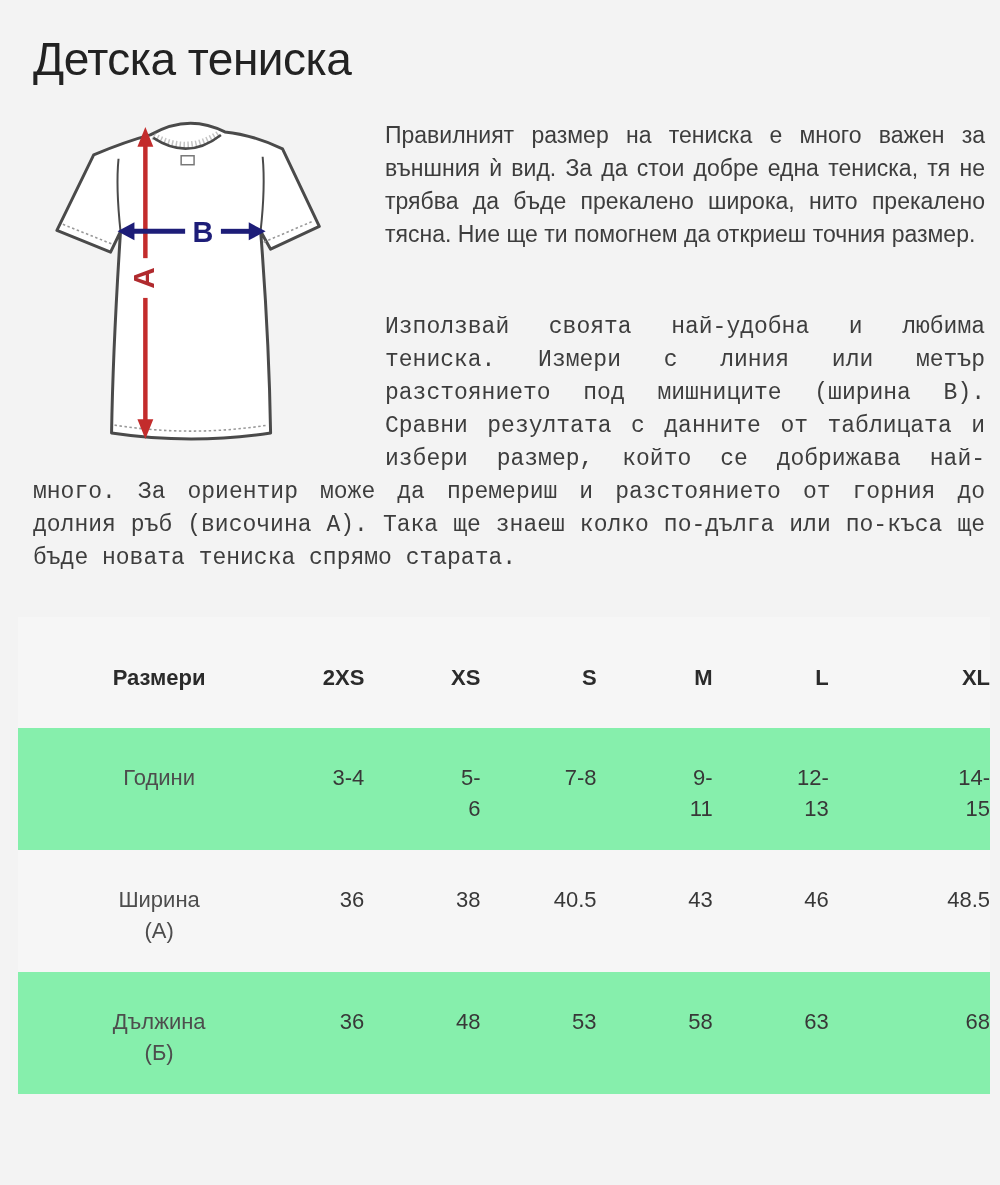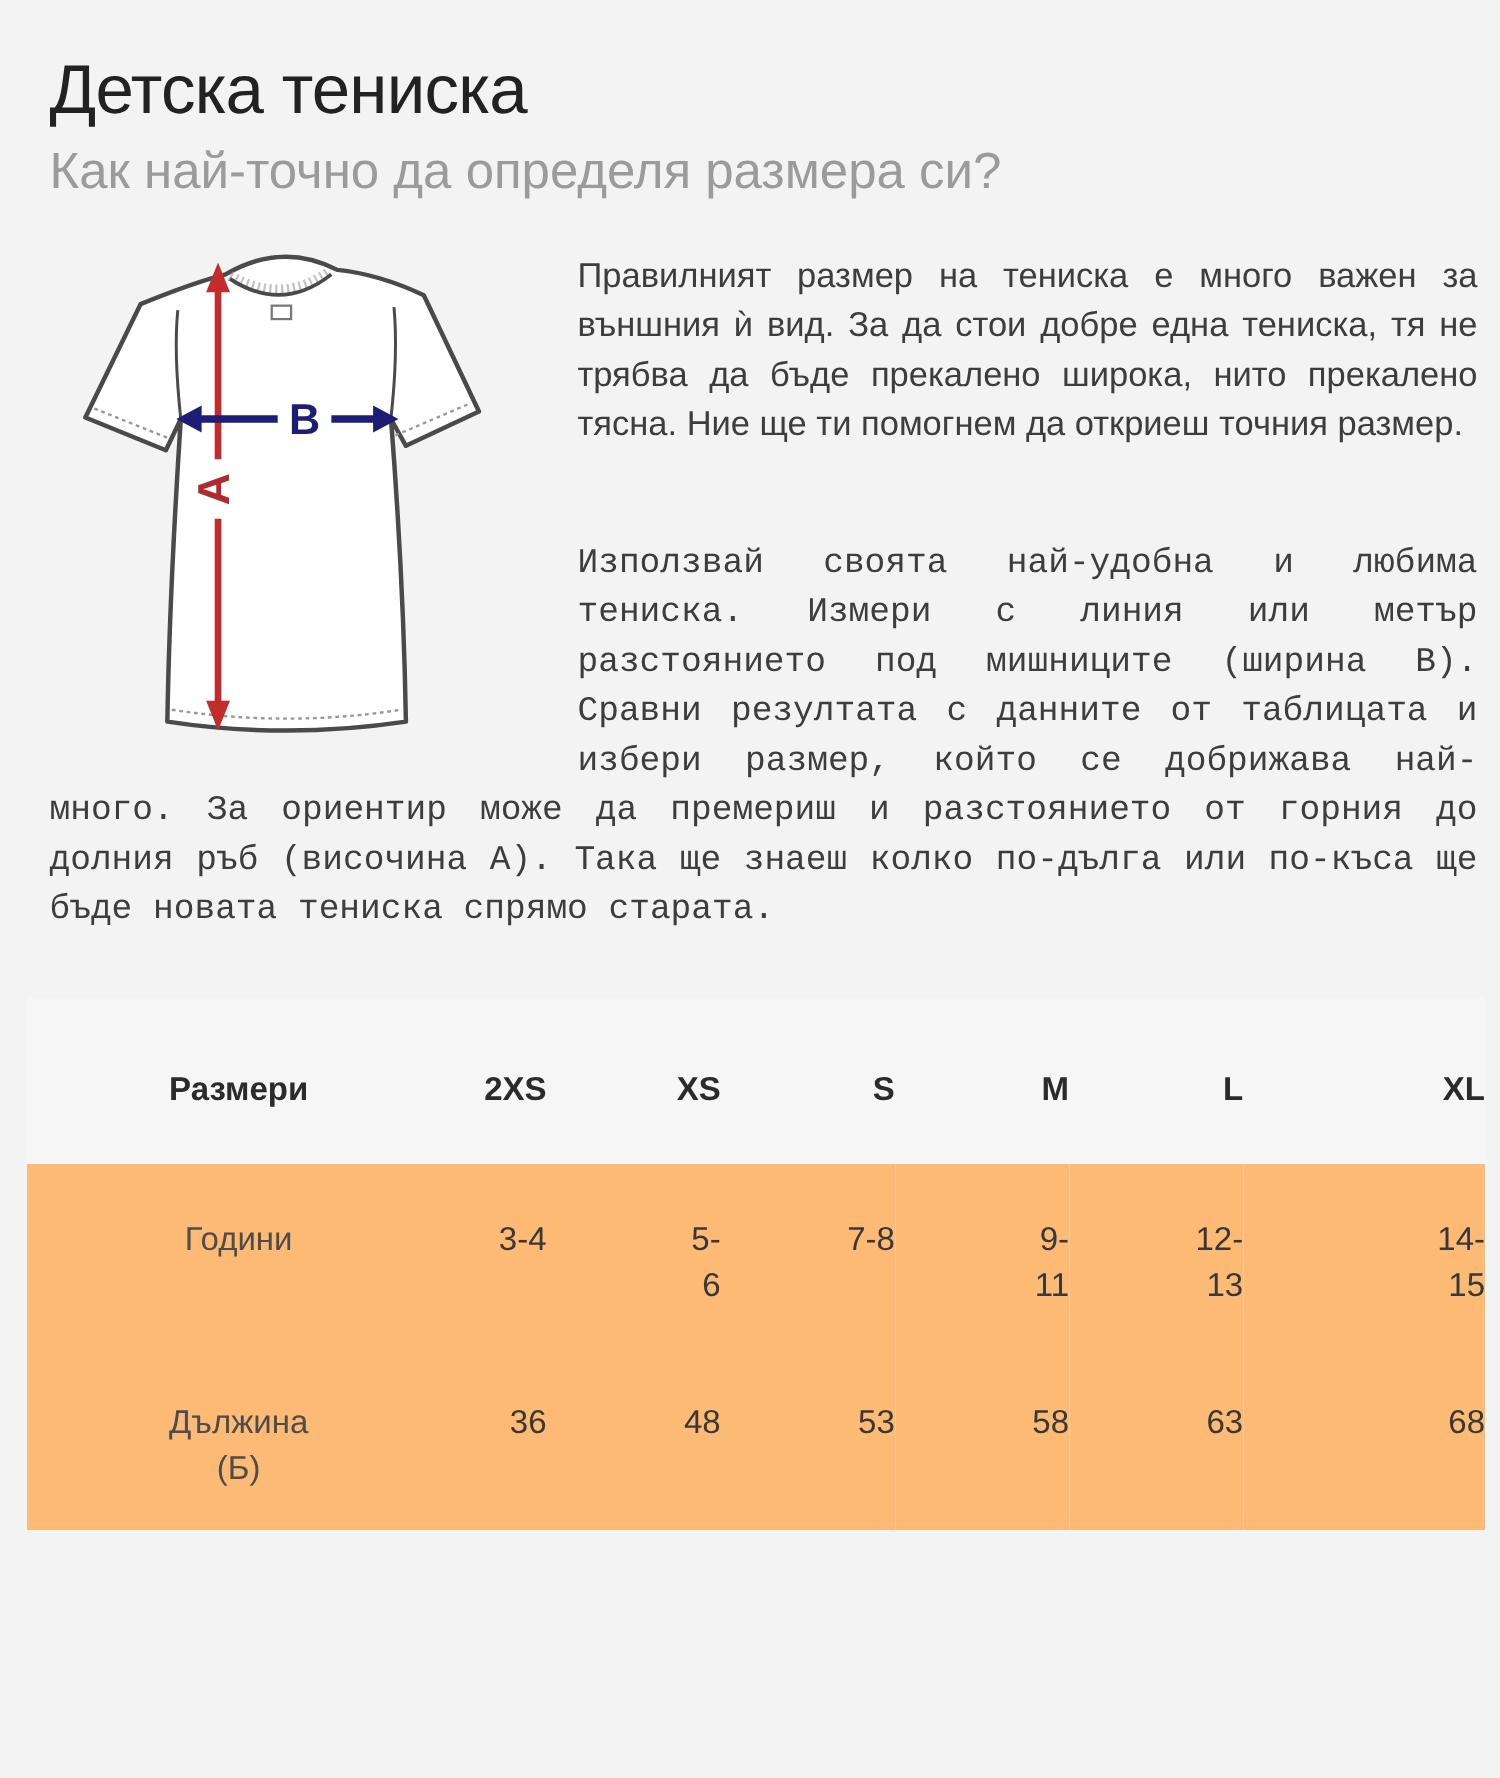--- a/index.html
+++ b/index.html
@@ -46,21 +46,21 @@
   .size-card {
     clear: both;
     margin: 42px 10px 0 18px;
   }
   table.size-table {
     width: 100%;
     border-collapse: collapse;
     table-layout: fixed;
   }
   .size-table tr.shade { background: #f6f6f6; }
-  .size-table tr.plain { background: #fdba74; }
+  .size-table tr.plain { background: #86efac; }
   .size-table th, .size-table td {
     font-size: 22px;
     vertical-align: top;
     text-align: right;
     white-space: pre-line;
   }
   .size-table th {
     font-weight: 700;
     color: #2b2b2b;
     padding: 46px 0 36px 0;
@@ -76,21 +76,20 @@
     text-align: center;
     padding-left: 52px;
   }
   .size-table td.lbl { color: #4d4d4d; }
 </style>
 </head>
 <body>
 
 <div class="header">
   <div class="page-title">Детска тениска</div>
-  <div class="page-subtitle">Как най-точно да определя размера си?</div>
 </div>
 
 <div class="content">
   <div class="diagram">
     <svg width="305" height="328" viewBox="0 0 305 330">
 
       <path d="M97,16 C78,21 57,29 40,36 L3,112 L57,134 L67,113 C62,190 59,255 58,316 Q138,328 218,316 C217,255 214,190 208,113 L218,131 L267,108 L230,30 C213,22 192,15 172,13 Q135,-6 97,16 Z" fill="#ffffff" stroke="#4a4a4a" stroke-width="3" stroke-linejoin="round"></path>
 
       <path d="M100,17 Q135,37 167,14" fill="none" stroke="#9a9a9a" stroke-width="7" stroke-dasharray="1.5,2.5" opacity="0.6"></path>
       <path d="M100,19 Q135,42 168,16" fill="none" stroke="#4a4a4a" stroke-width="2.5"></path>
@@ -154,20 +153,30 @@
         <td>5-
 6</td>
         <td>7-8</td>
         <td>9-
 11</td>
         <td>12-
 13</td>
         <td>14-
 15</td>
       </tr>
+      <tr class="shade">
+        <td class="lbl">Ширина
+(А)</td>
+        <td>36</td>
+        <td>38</td>
+        <td>40.5</td>
+        <td>43</td>
+        <td>46</td>
+        <td>48.5</td>
+      </tr>
       <tr class="plain">
         <td class="lbl">Дължина
 (Б)</td>
         <td>36</td>
         <td>48</td>
         <td>53</td>
         <td>58</td>
         <td>63</td>
         <td>68</td>
       </tr>

